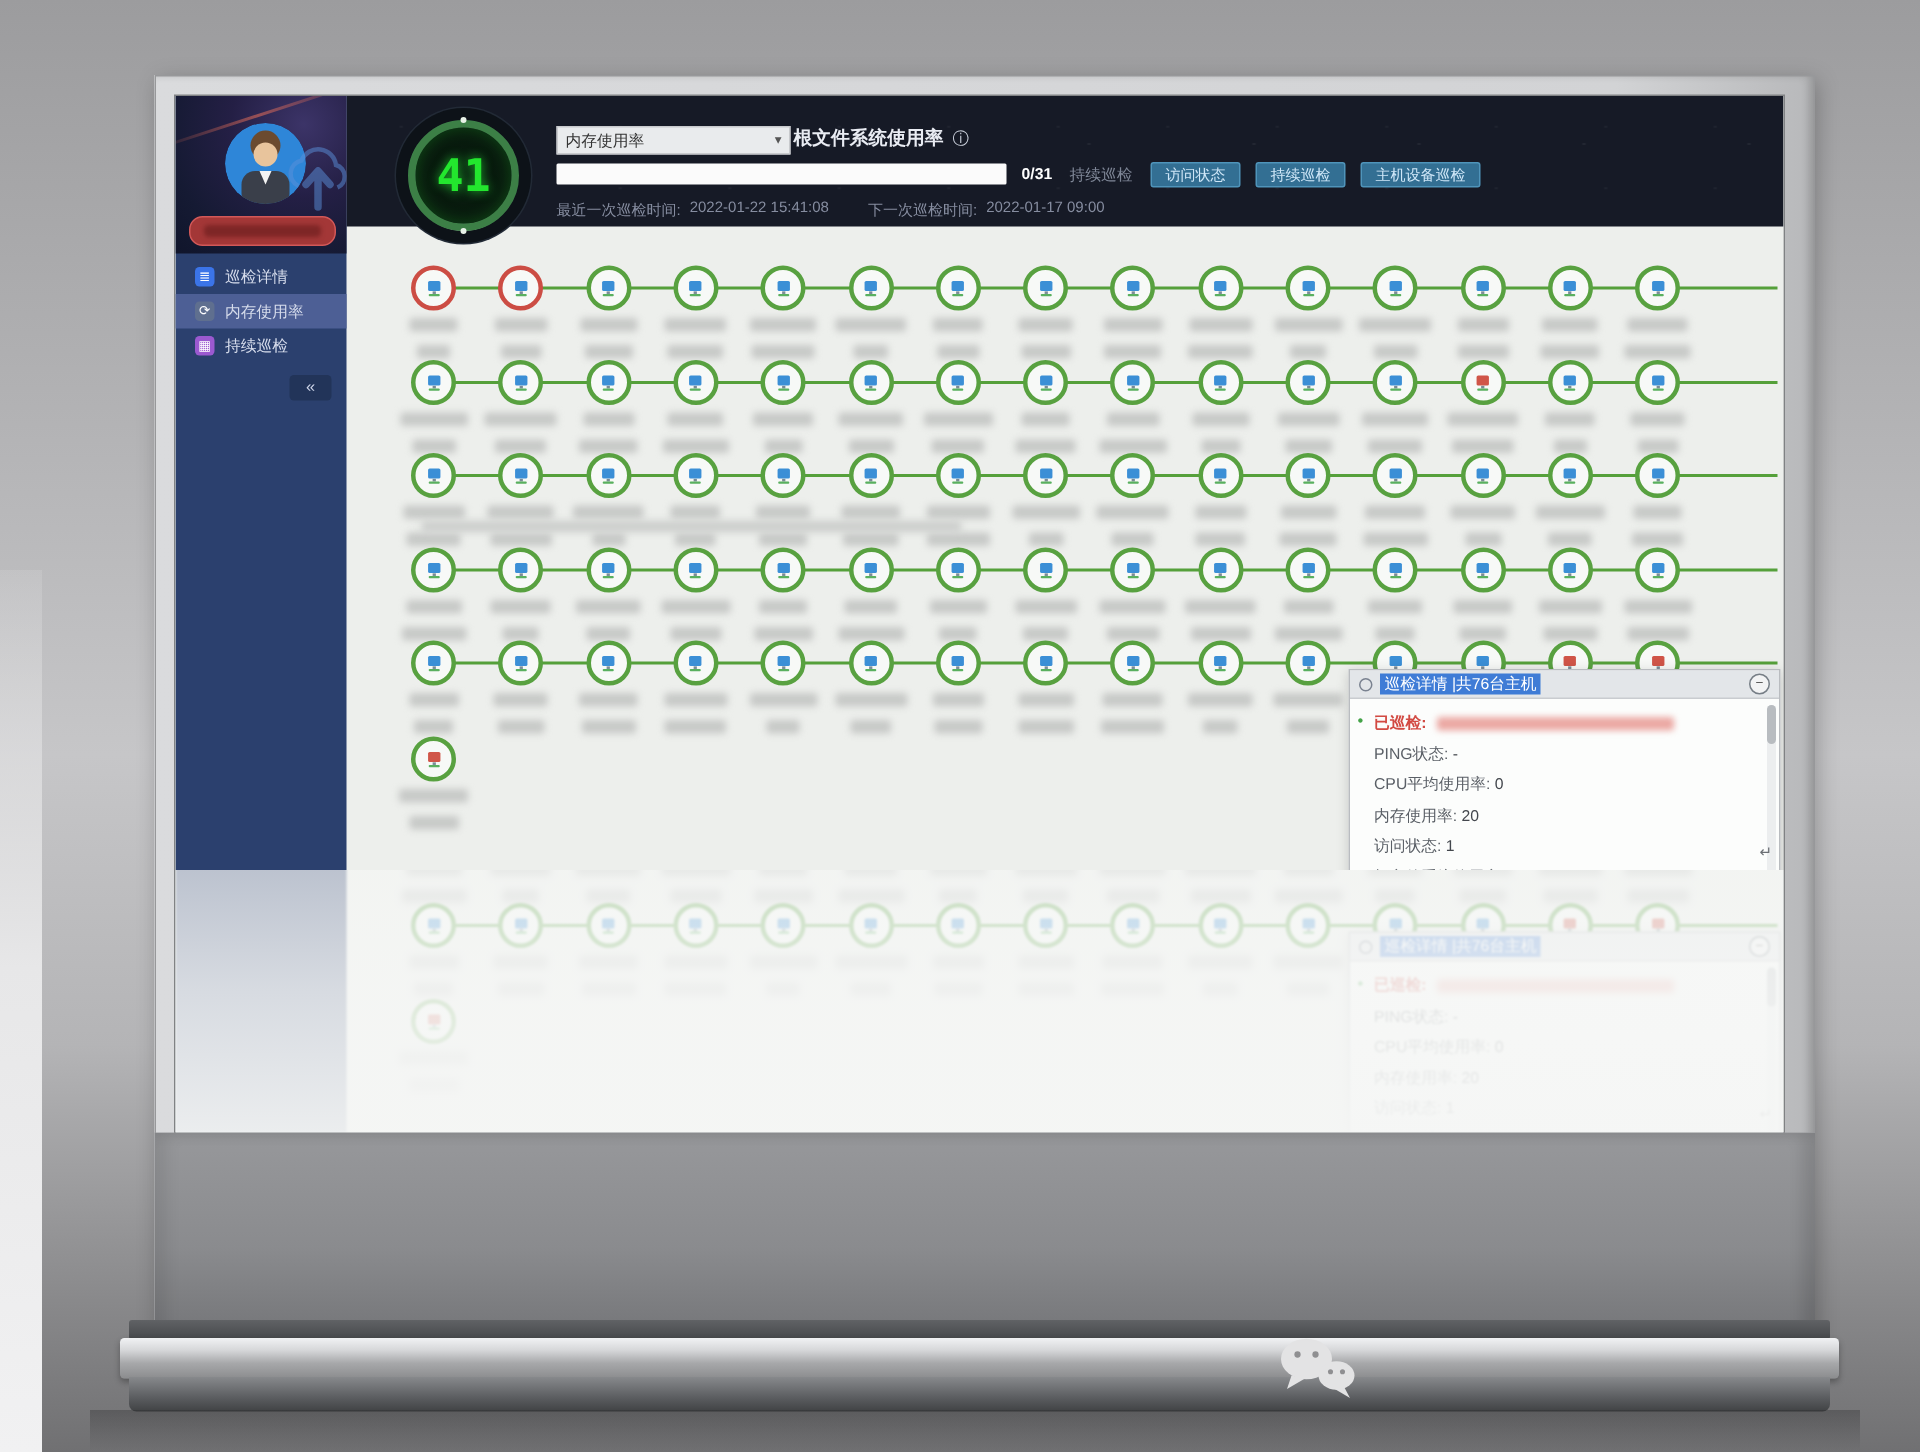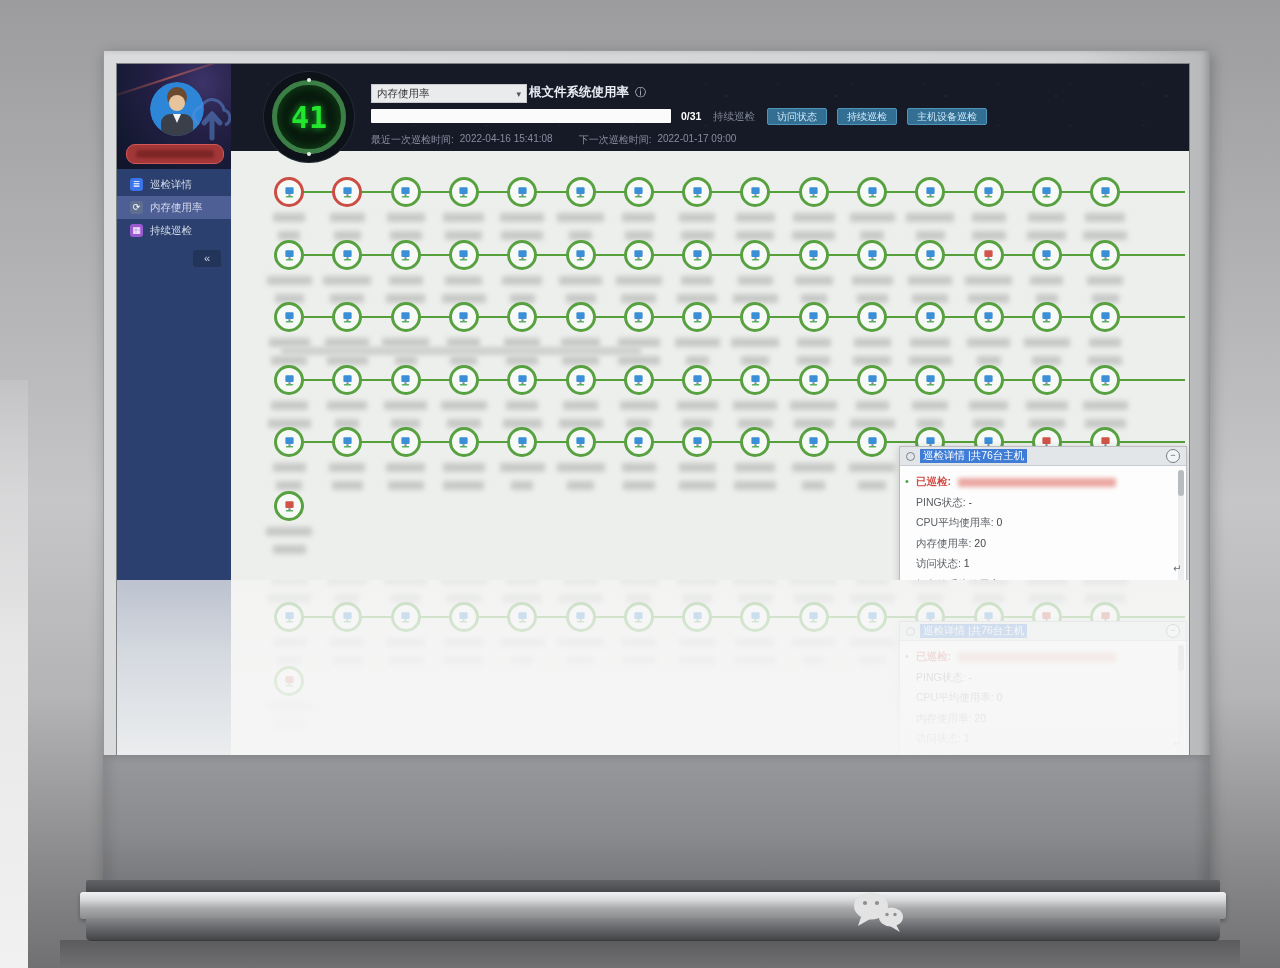--- a/index.html
+++ b/index.html
@@ -187,21 +187,21 @@
         <div class="progress"></div>
         <span class="pcount">0/31</span>
         <span class="pstatus">持续巡检</span>
         <div class="tb-buttons">
             <button class="tb-btn">访问状态</button>
             <button class="tb-btn">持续巡检</button>
             <button class="tb-btn">主机设备巡检</button>
           </div>
         <div class="times">
           <span>最近一次巡检时间:</span>
-          <span>2022-04-16 15:41:08</span>
+          <span>2022-01-22 15:41:08</span>
           <span class="gap"></span>
           <span>下一次巡检时间:</span>
           <span>2022-01-17 09:00</span>
         </div>
       </div>
 
       <div class="content">
           <div class="h-line" style="left: 58px; top: 40px; width: 896px;"></div>
           <div class="host-node red" style="left: 43px; top: 26px;">
             <svg class="host-icon" viewBox="0 0 12 12">

